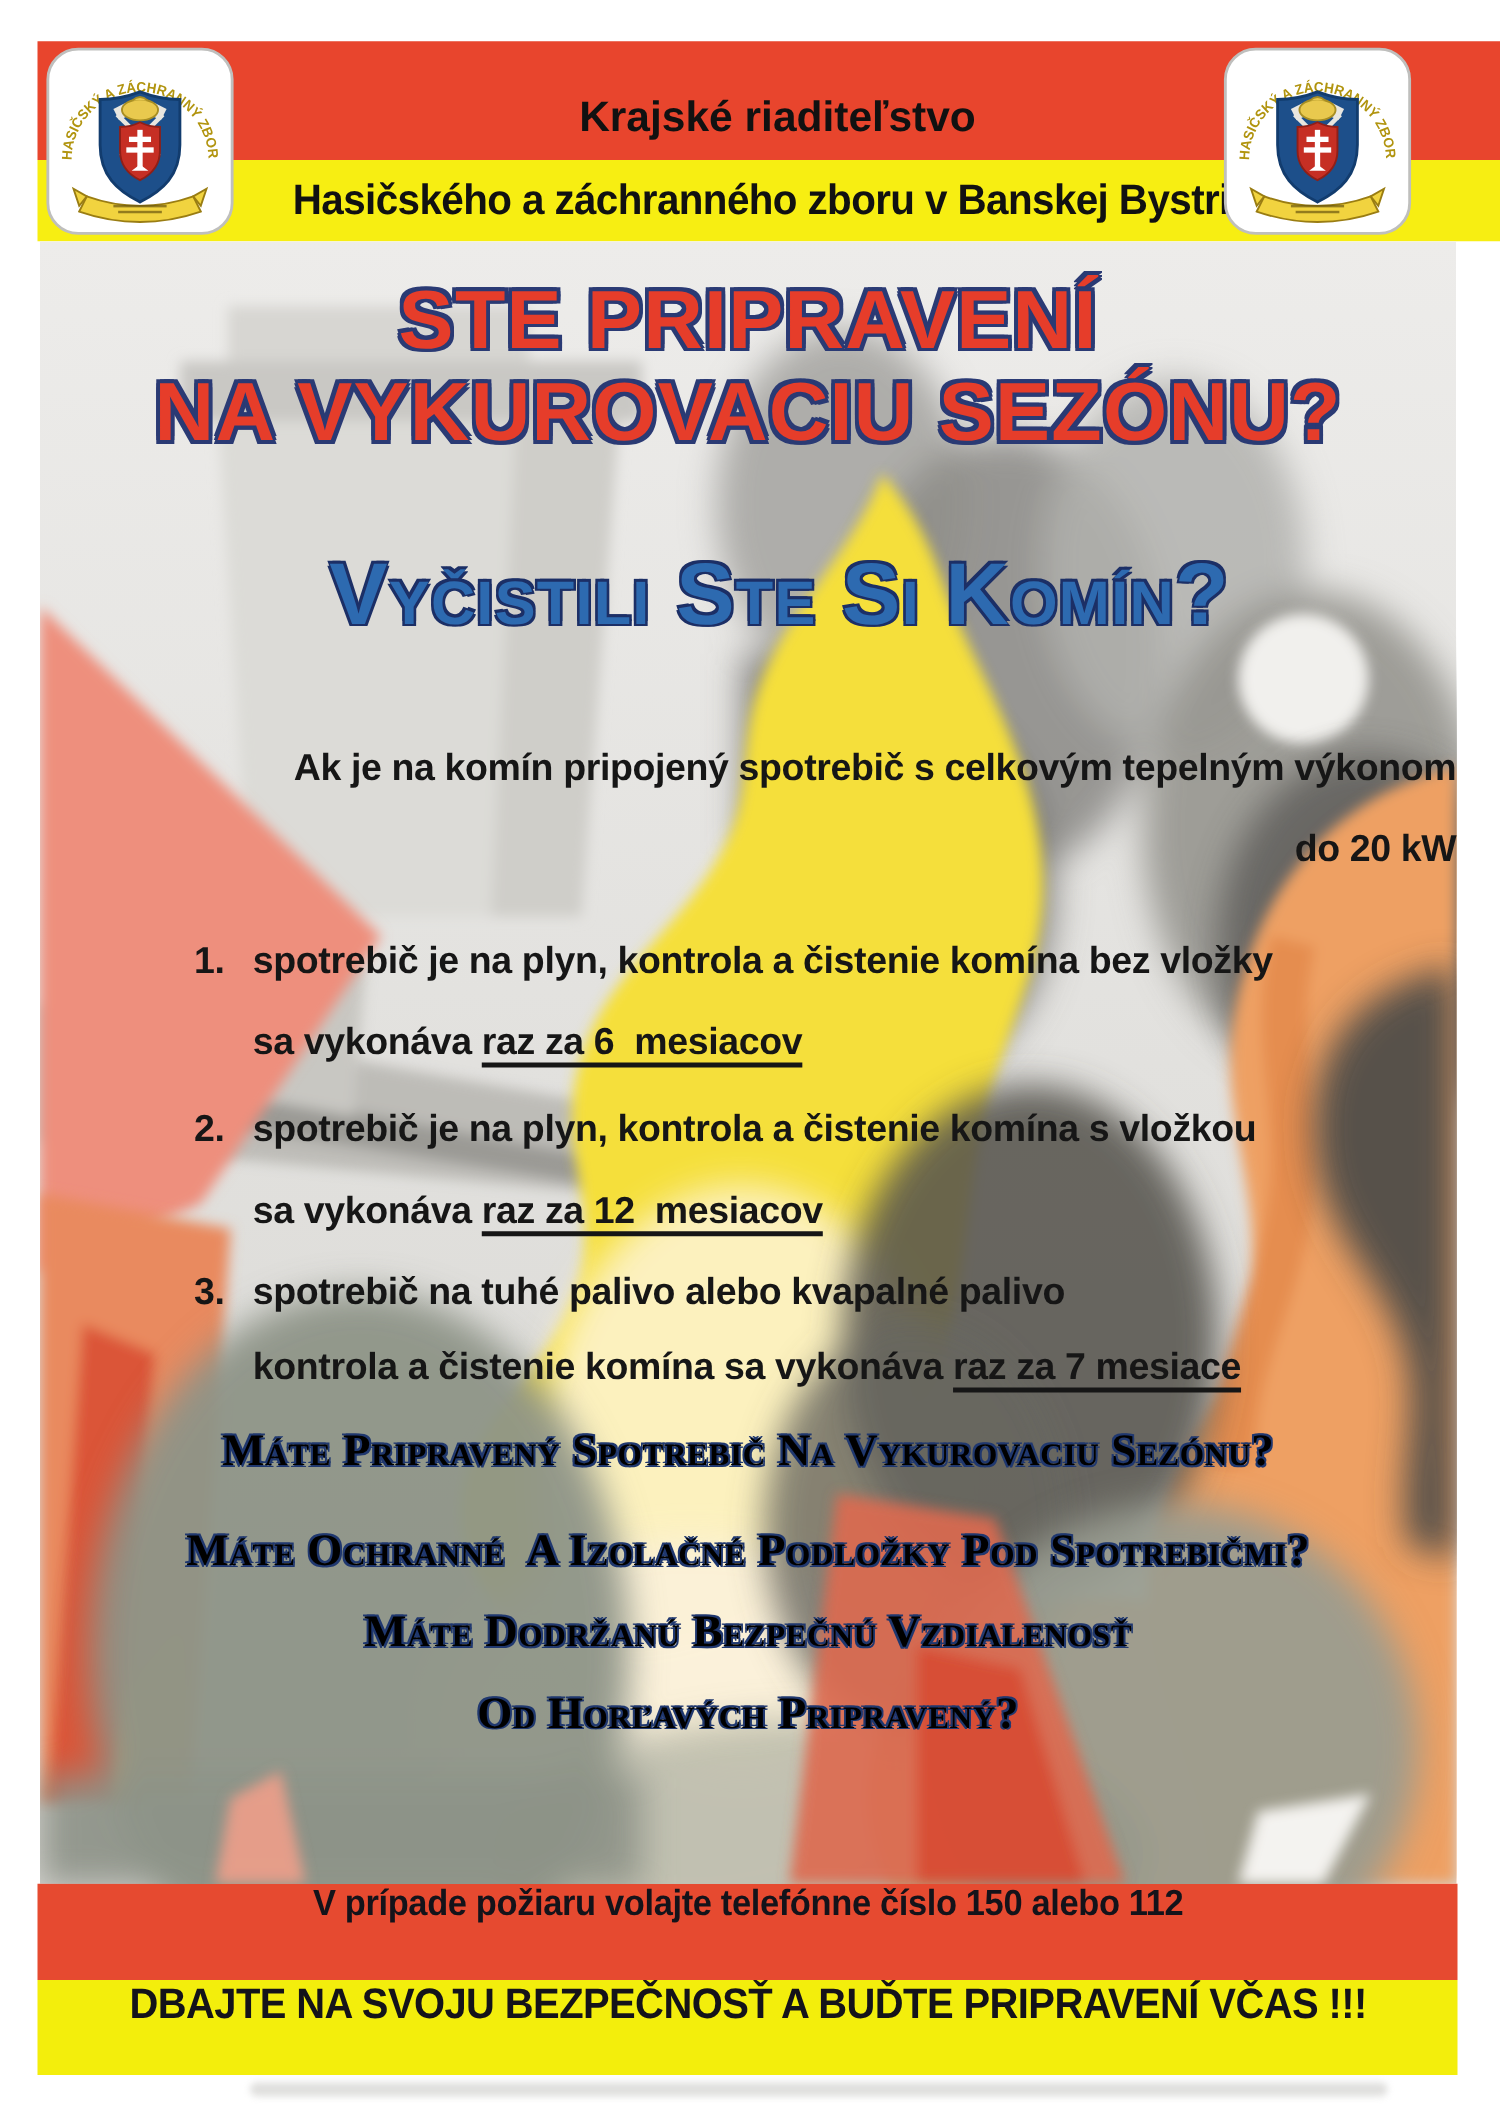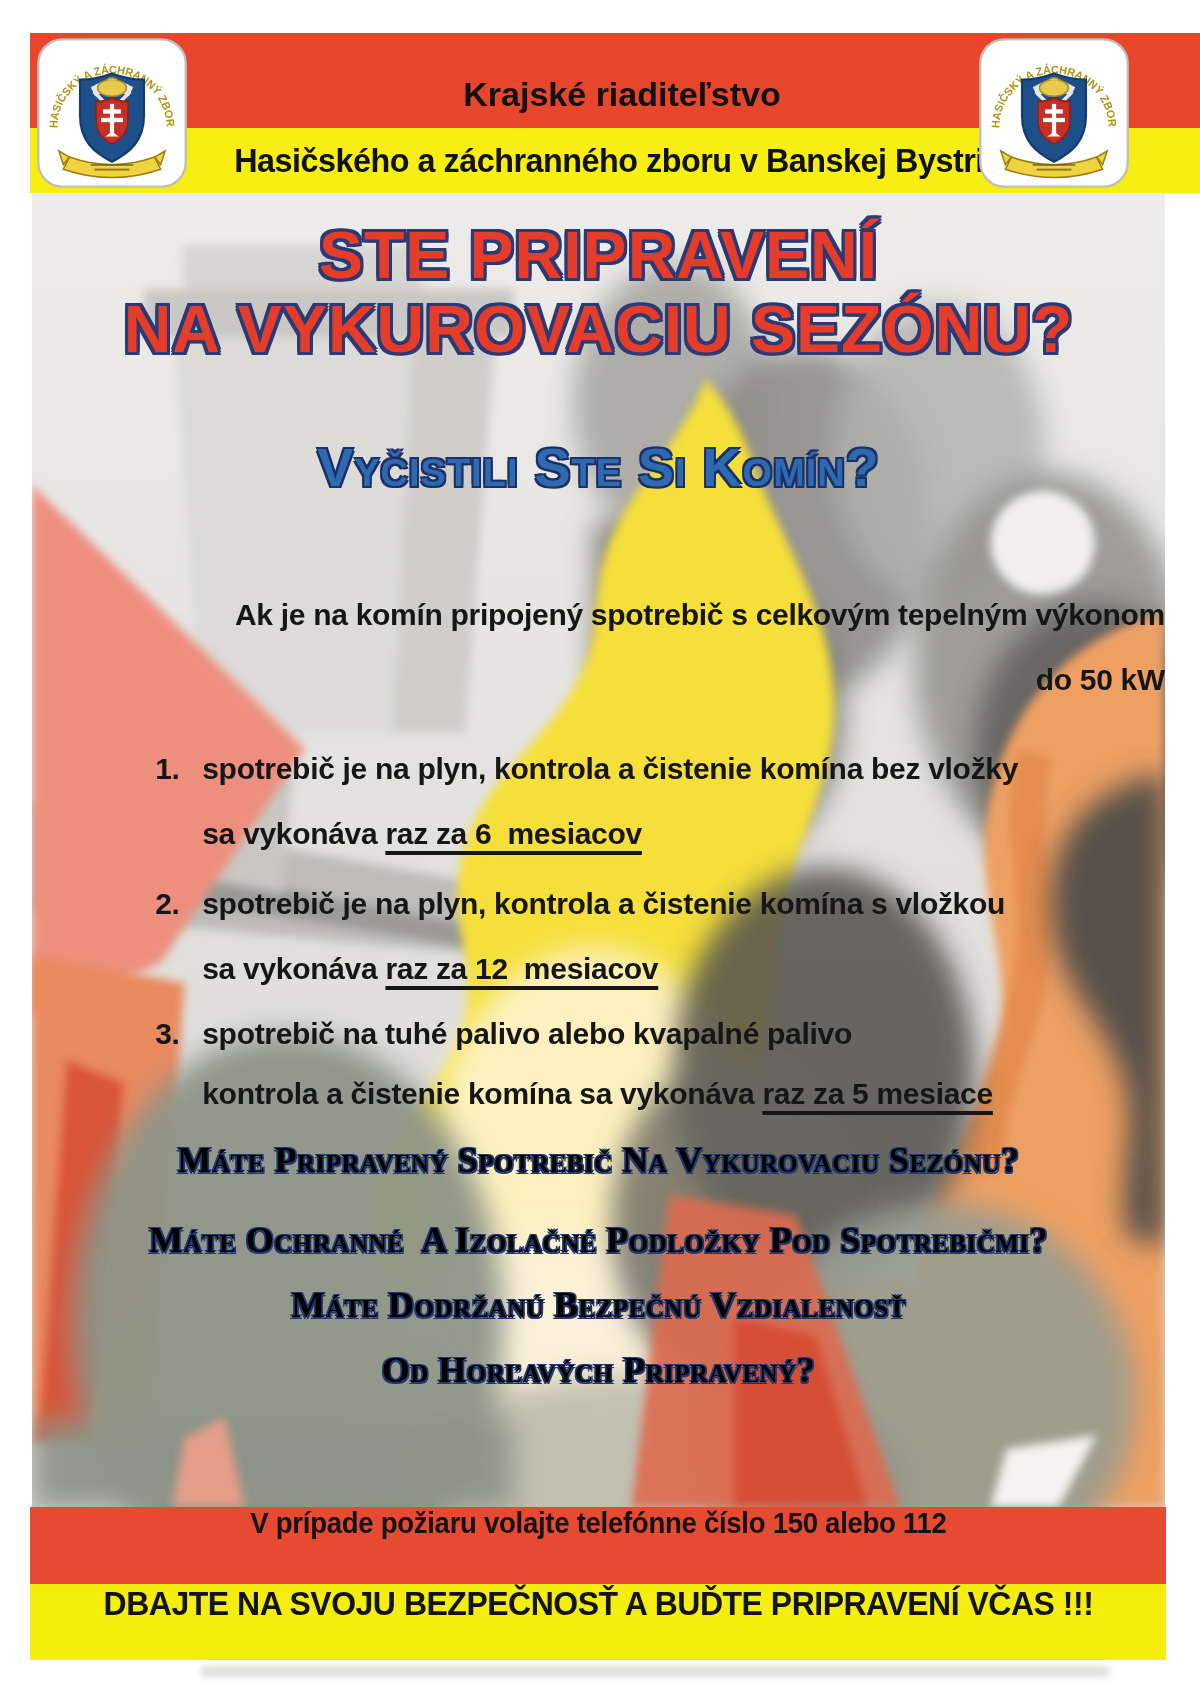--- a/index.html
+++ b/index.html
@@ -35,23 +35,24 @@
 
   .title{
     font-weight:bold;color:#e63d2a;font-size:66px;letter-spacing:1px;line-height:1;
     text-shadow:-3px -3px 0 #2a3a74,3px -3px 0 #2a3a74,-3px 3px 0 #2a3a74,3px 3px 0 #2a3a74,
                  0 -3px 0 #2a3a74,0 3px 0 #2a3a74,-3px 0 0 #2a3a74,3px 0 0 #2a3a74;
     margin:0;
   }
   .title-l1{top:29px;}
   .title-l2{top:103px;}
   .subtitle{
-    top:247px;margin:0;font-weight:bold;font-size:54px;line-height:1;
+    top:247px;margin:0;font-weight:bold;font-size:70px;line-height:1;
     font-variant:small-caps;color:#2d6ab0;letter-spacing:1px;
     text-shadow:-2px -2px 0 #1c2f66,2px -2px 0 #1c2f66,-2px 2px 0 #1c2f66,2px 2px 0 #1c2f66;
+    padding-left:25px;
   }
 
   .body-text{
     position:absolute;font-size:30px;font-weight:bold;color:#161616;line-height:36px;
     white-space:pre;letter-spacing:-0.3px;
   }
   .centered{left:0;width:100%;text-align:right;}
   .intro1{top:374px;}
   .intro2{top:439px;}
 
@@ -254,41 +255,41 @@
       </g>
 
       <polygon points="972,1256 1062,1242 1024,1314 956,1314" fill="#f4f3f0" filter="url(#b1)"></polygon>
     </svg>
 
     <h1 class="abs-line title title-l1">STE PRIPRAVENÍ</h1>
     <h1 class="abs-line title title-l2">NA VYKUROVACIU SEZÓNU?</h1>
     <h2 class="abs-line subtitle">Vyčistili Ste Si Komín?</h2>
 
     <p class="body-text centered intro1">Ak je na komín pripojený spotrebič s celkovým tepelným výkonom</p>
-    <p class="body-text centered intro2">do 50 kW</p>
+    <p class="body-text centered intro2">do 20 kW</p>
 
     <div class="body-text li i1l1">
       <span class="num">1.</span><span>spotrebič je na plyn, kontrola a čistenie komína bez vložky</span>
     </div>
     <div class="body-text li-indent i1l2">
       <span>sa vykonáva </span><span class="u">raz za 6  mesiacov</span>
     </div>
 
     <div class="body-text li i2l1">
       <span class="num">2.</span><span>spotrebič je na plyn, kontrola a čistenie komína s vložkou</span>
     </div>
     <div class="body-text li-indent i2l2">
       <span>sa vykonáva </span><span class="u">raz za 12  mesiacov</span>
     </div>
 
     <div class="body-text li i3l1">
       <span class="num">3.</span><span>spotrebič na tuhé palivo alebo kvapalné palivo</span>
     </div>
     <div class="body-text li-indent i3l2">
-      <span>kontrola a čistenie komína sa vykonáva </span><span class="u">raz za 5 mesiace</span>
+      <span>kontrola a čistenie komína sa vykonáva </span><span class="u">raz za 7 mesiace</span>
     </div>
 
     <p class="question q1">Máte Pripravený Spotrebič Na Vykurovaciu Sezónu?</p>
     <p class="question q3l1">Máte Dodržanú Bezpečnú Vzdialenosť</p>
     <p class="question q2">Máte Ochranné  A Izolačné Podložky Pod Spotrebičmi?</p>
     <p class="question q3l2">Od Horľavých Pripravený?</p>
   </main>
 
   <div class="bar red-bar">
     <span>V prípade požiaru volajte telefónne číslo 150 alebo 112</span>

